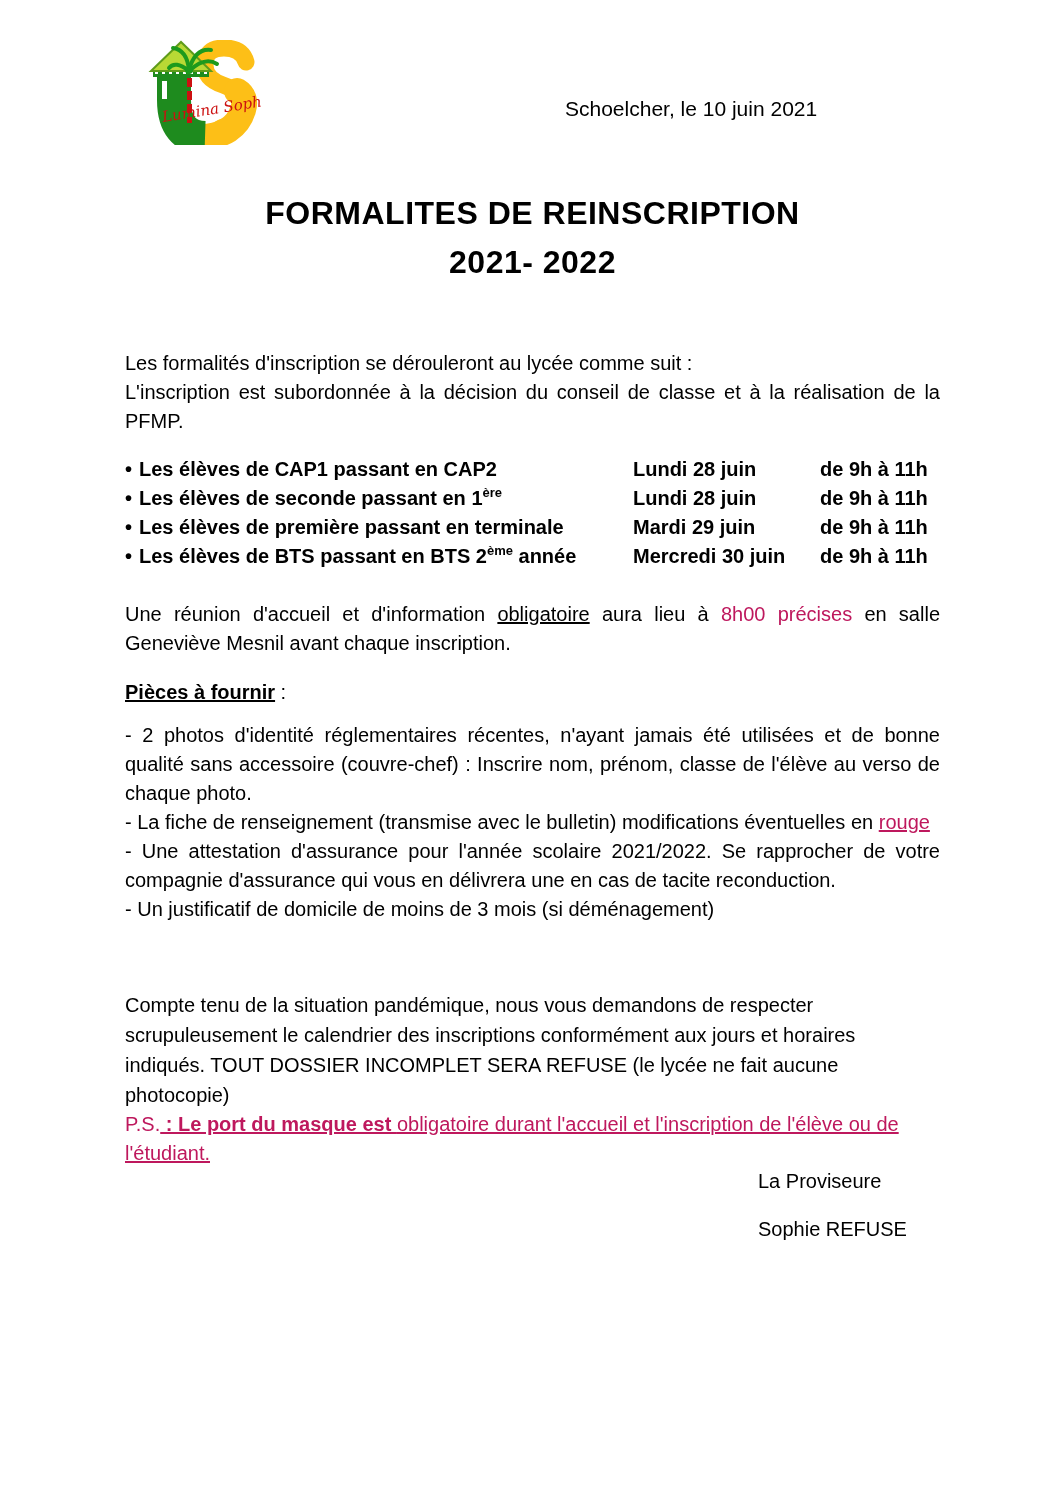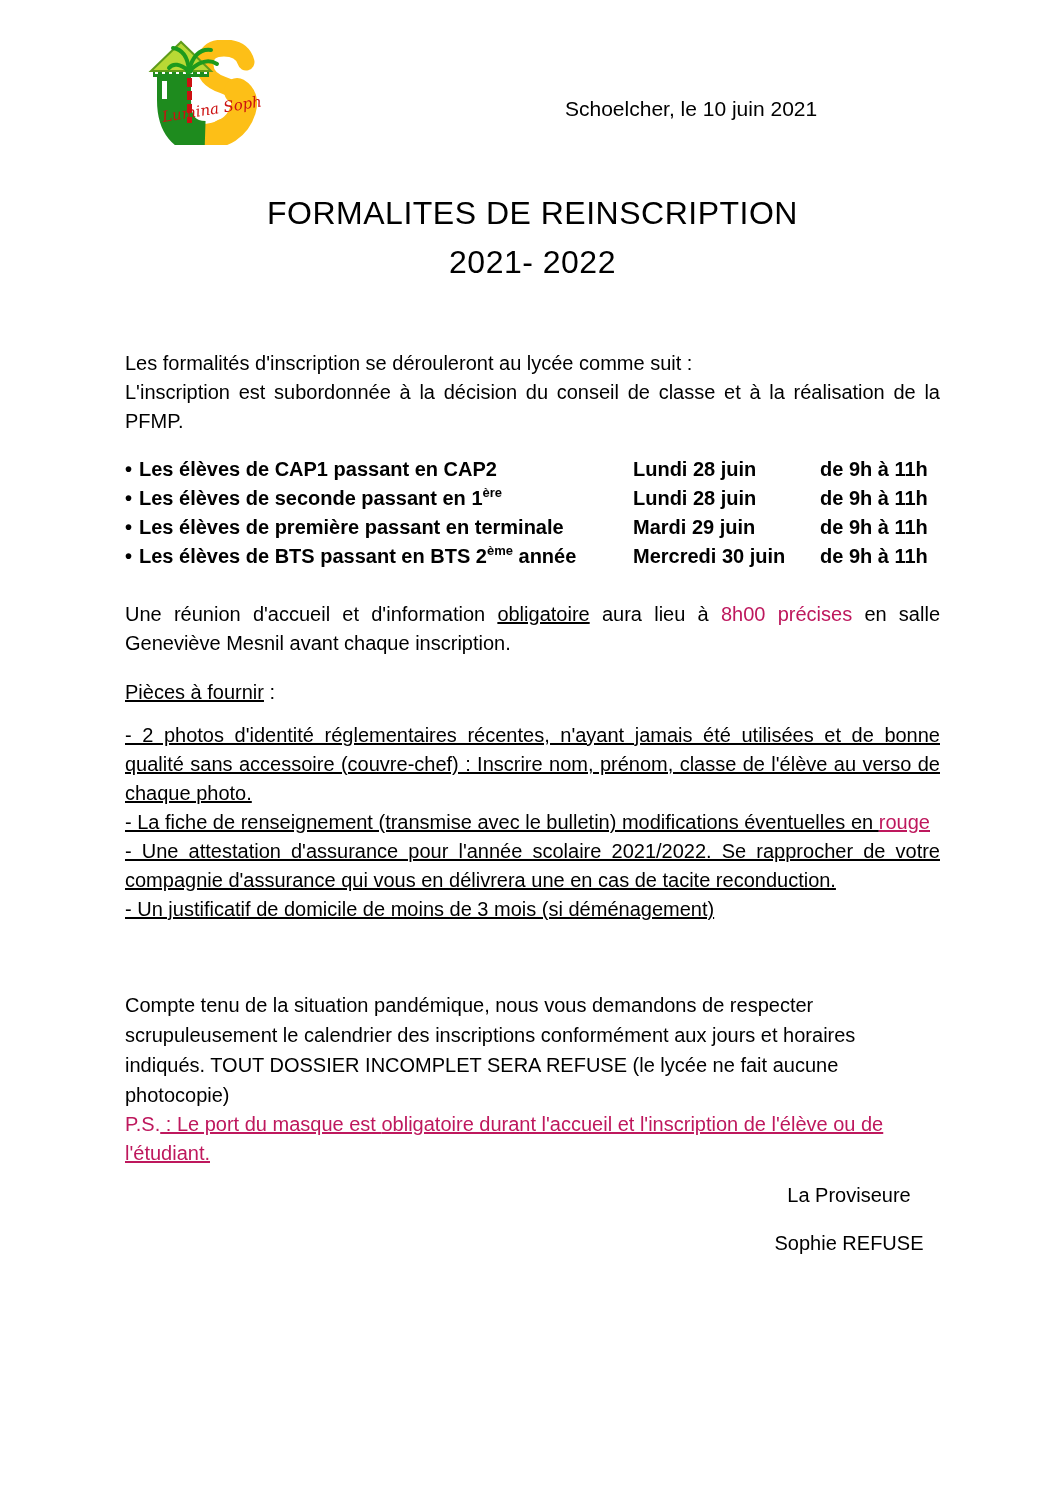--- a/index.html
+++ b/index.html
@@ -11,38 +11,38 @@
   .page {
     position:relative; box-sizing:border-box;
     width:1059px; height:1497px;
     padding:40px 119px 0 125px;
     background:#fff; overflow:hidden;
   }
   p { margin:0; }
   .letterhead { position:relative; height:105px; }
   .logo { position:absolute; left:18px; top:0; width:118px; height:105px; }
   .date-line { position:absolute; left:440px; top:57px; font-size:21px; line-height:24px;text-align:right; }
-  .title-block { margin-top:44px; text-align:center; font-weight:normal; font-size:32px; line-height:49px; letter-spacing:0.5px; }
+  .title-block { margin-top:44px; text-align:center; font-weight:bold; font-size:32px; line-height:49px; letter-spacing:0.5px; }
   .body-text { font-size:20px; line-height:29px; }
   .justify { text-align:justify; }
-  .bold { font-weight:normal;text-align:right; }
+  .bold { font-weight:bold;text-align:right; }
   .underline { text-decoration:underline; }
   .red { color:#be185d; }
   .intro { margin-top:62px; }
   .schedule { margin-top:19px; }
   .schedule-row { display:grid; grid-template-columns:508px 187px 1fr; font-weight:bold; font-size:20px; line-height:29px; }
   .schedule-row .bullet { display:inline-block; width:14px; }
   sup { font-size:13px; line-height:0; }
   .meeting { margin-top:29px; }
   .docs-heading { margin-top:20px; font-size:20px; line-height:29px; }
-  .docs-items { margin-top:14px;text-decoration:underline; }
+  .docs-items { margin-top:14px; }
   .sport-line { margin-top:38px; padding-left:6px; }
   .pandemic { margin-top:66px; font-weight:normal; font-size:20px; line-height:30px; }
   .ps { }
-  .signature { margin-top:15px; margin-left:633px; font-size:20px; line-height:24px;text-align:center; }
+  .signature { margin-top:1px; margin-left:633px; font-size:20px; line-height:24px; }
   .signature-name { margin-top:24px; }
 </style>
 </head>
 <body>
 
 <div class="page">
 
   <div class="letterhead">
     <svg class="logo" viewBox="0 0 118 105" aria-hidden="true">
 

